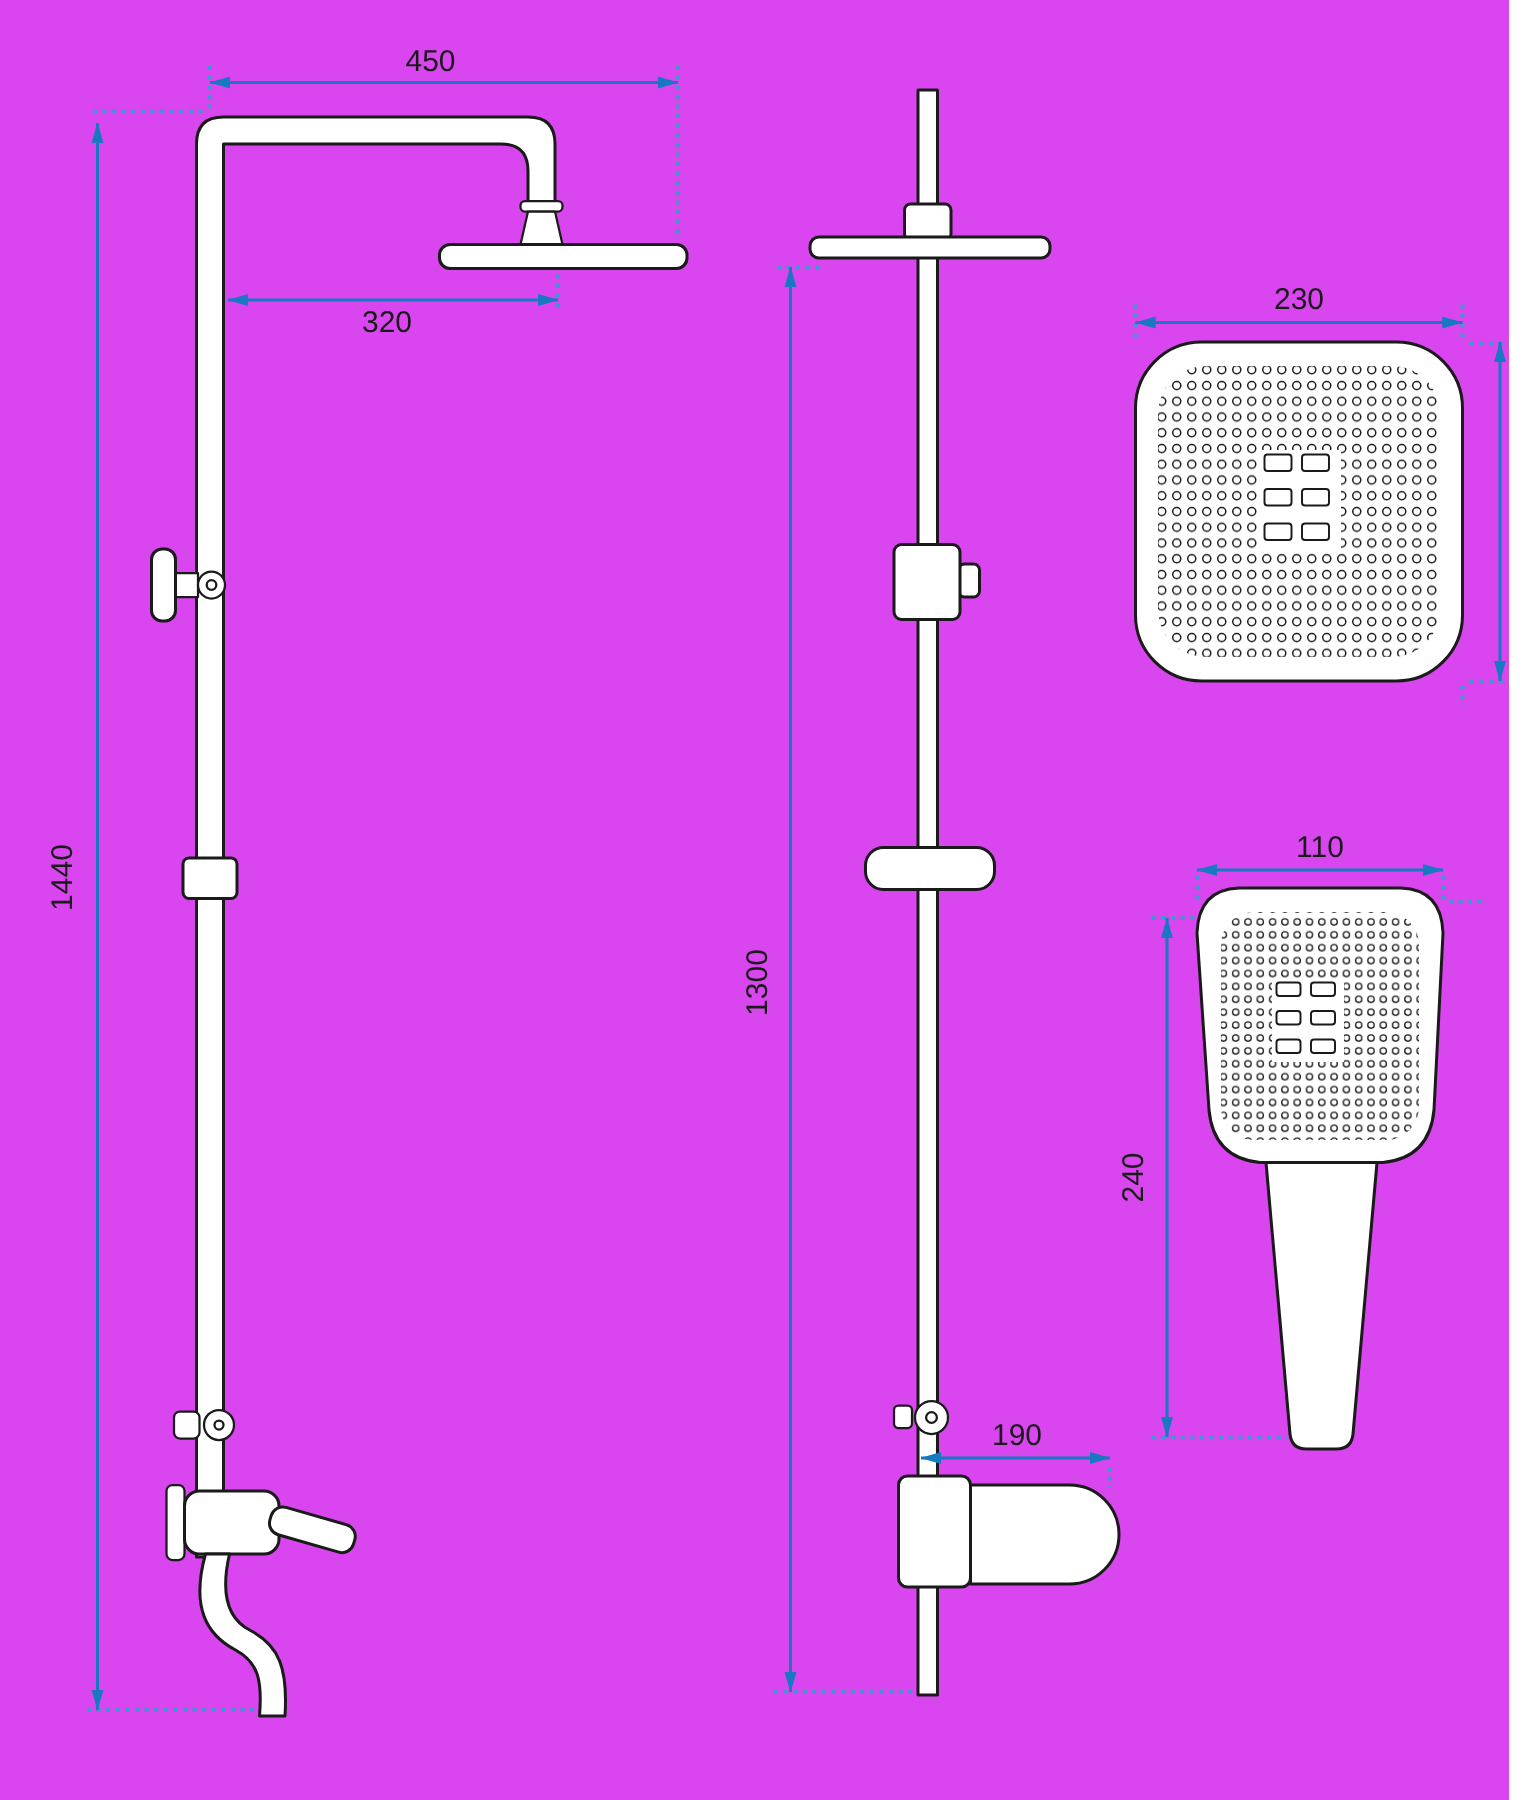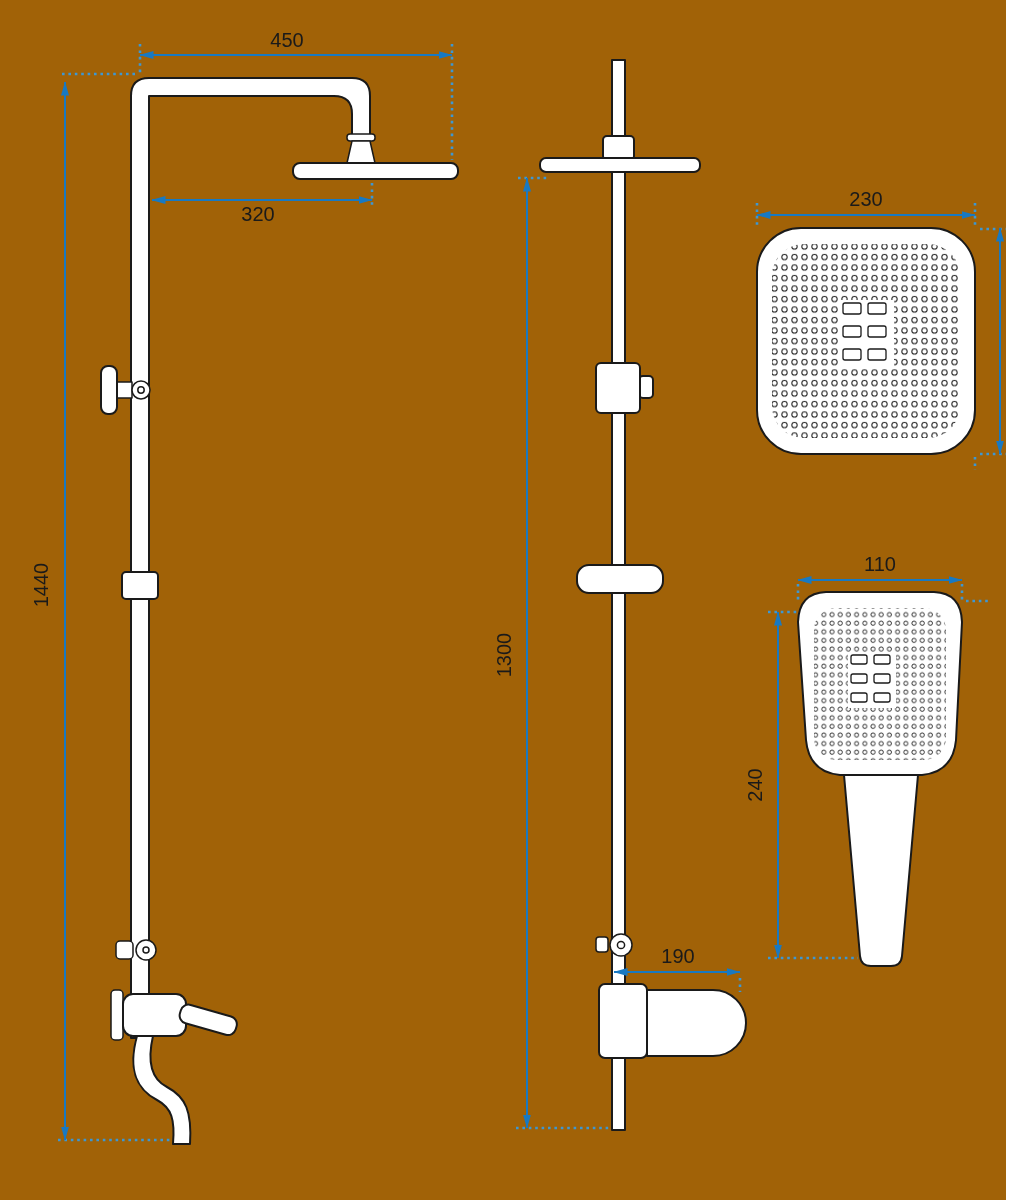--- a/index.html
+++ b/index.html
@@ -1,21 +1,21 @@
 <!DOCTYPE html>
 <html><head>
 <meta charset="utf-8">
 <style>
   :root{
     --blue:#1879c2;
     --blueL:#3d97d3;
     --ink:#1a1a1a;
   }
   html,body{margin:0;padding:0;background:#ffffff;}
-  .canvas{position:relative;width:1006px;height:1200px;background:#a16207;overflow:hidden;}
+  .canvas{position:relative;width:1006px;height:1200px;background:#d946ef;overflow:hidden;}
   svg{display:block;}
   .ln{stroke:var(--ink);stroke-width:2;fill:#ffffff;stroke-linejoin:round;}
   .ln-thin{stroke:var(--ink);stroke-width:1.5;fill:#ffffff;stroke-linejoin:round;}
   .slot{stroke:var(--ink);stroke-width:1.3;fill:#ffffff;}
   .dimline{stroke:var(--blue);stroke-width:2;fill:none;}
   .ext{stroke:var(--blueL);stroke-width:2.6;stroke-dasharray:2.6 3.8;fill:none;}
   .dim{font-family:"Liberation Sans",sans-serif;font-size:20px;fill:var(--ink);text-anchor:middle;}
 </style>
 </head>
 <body>

